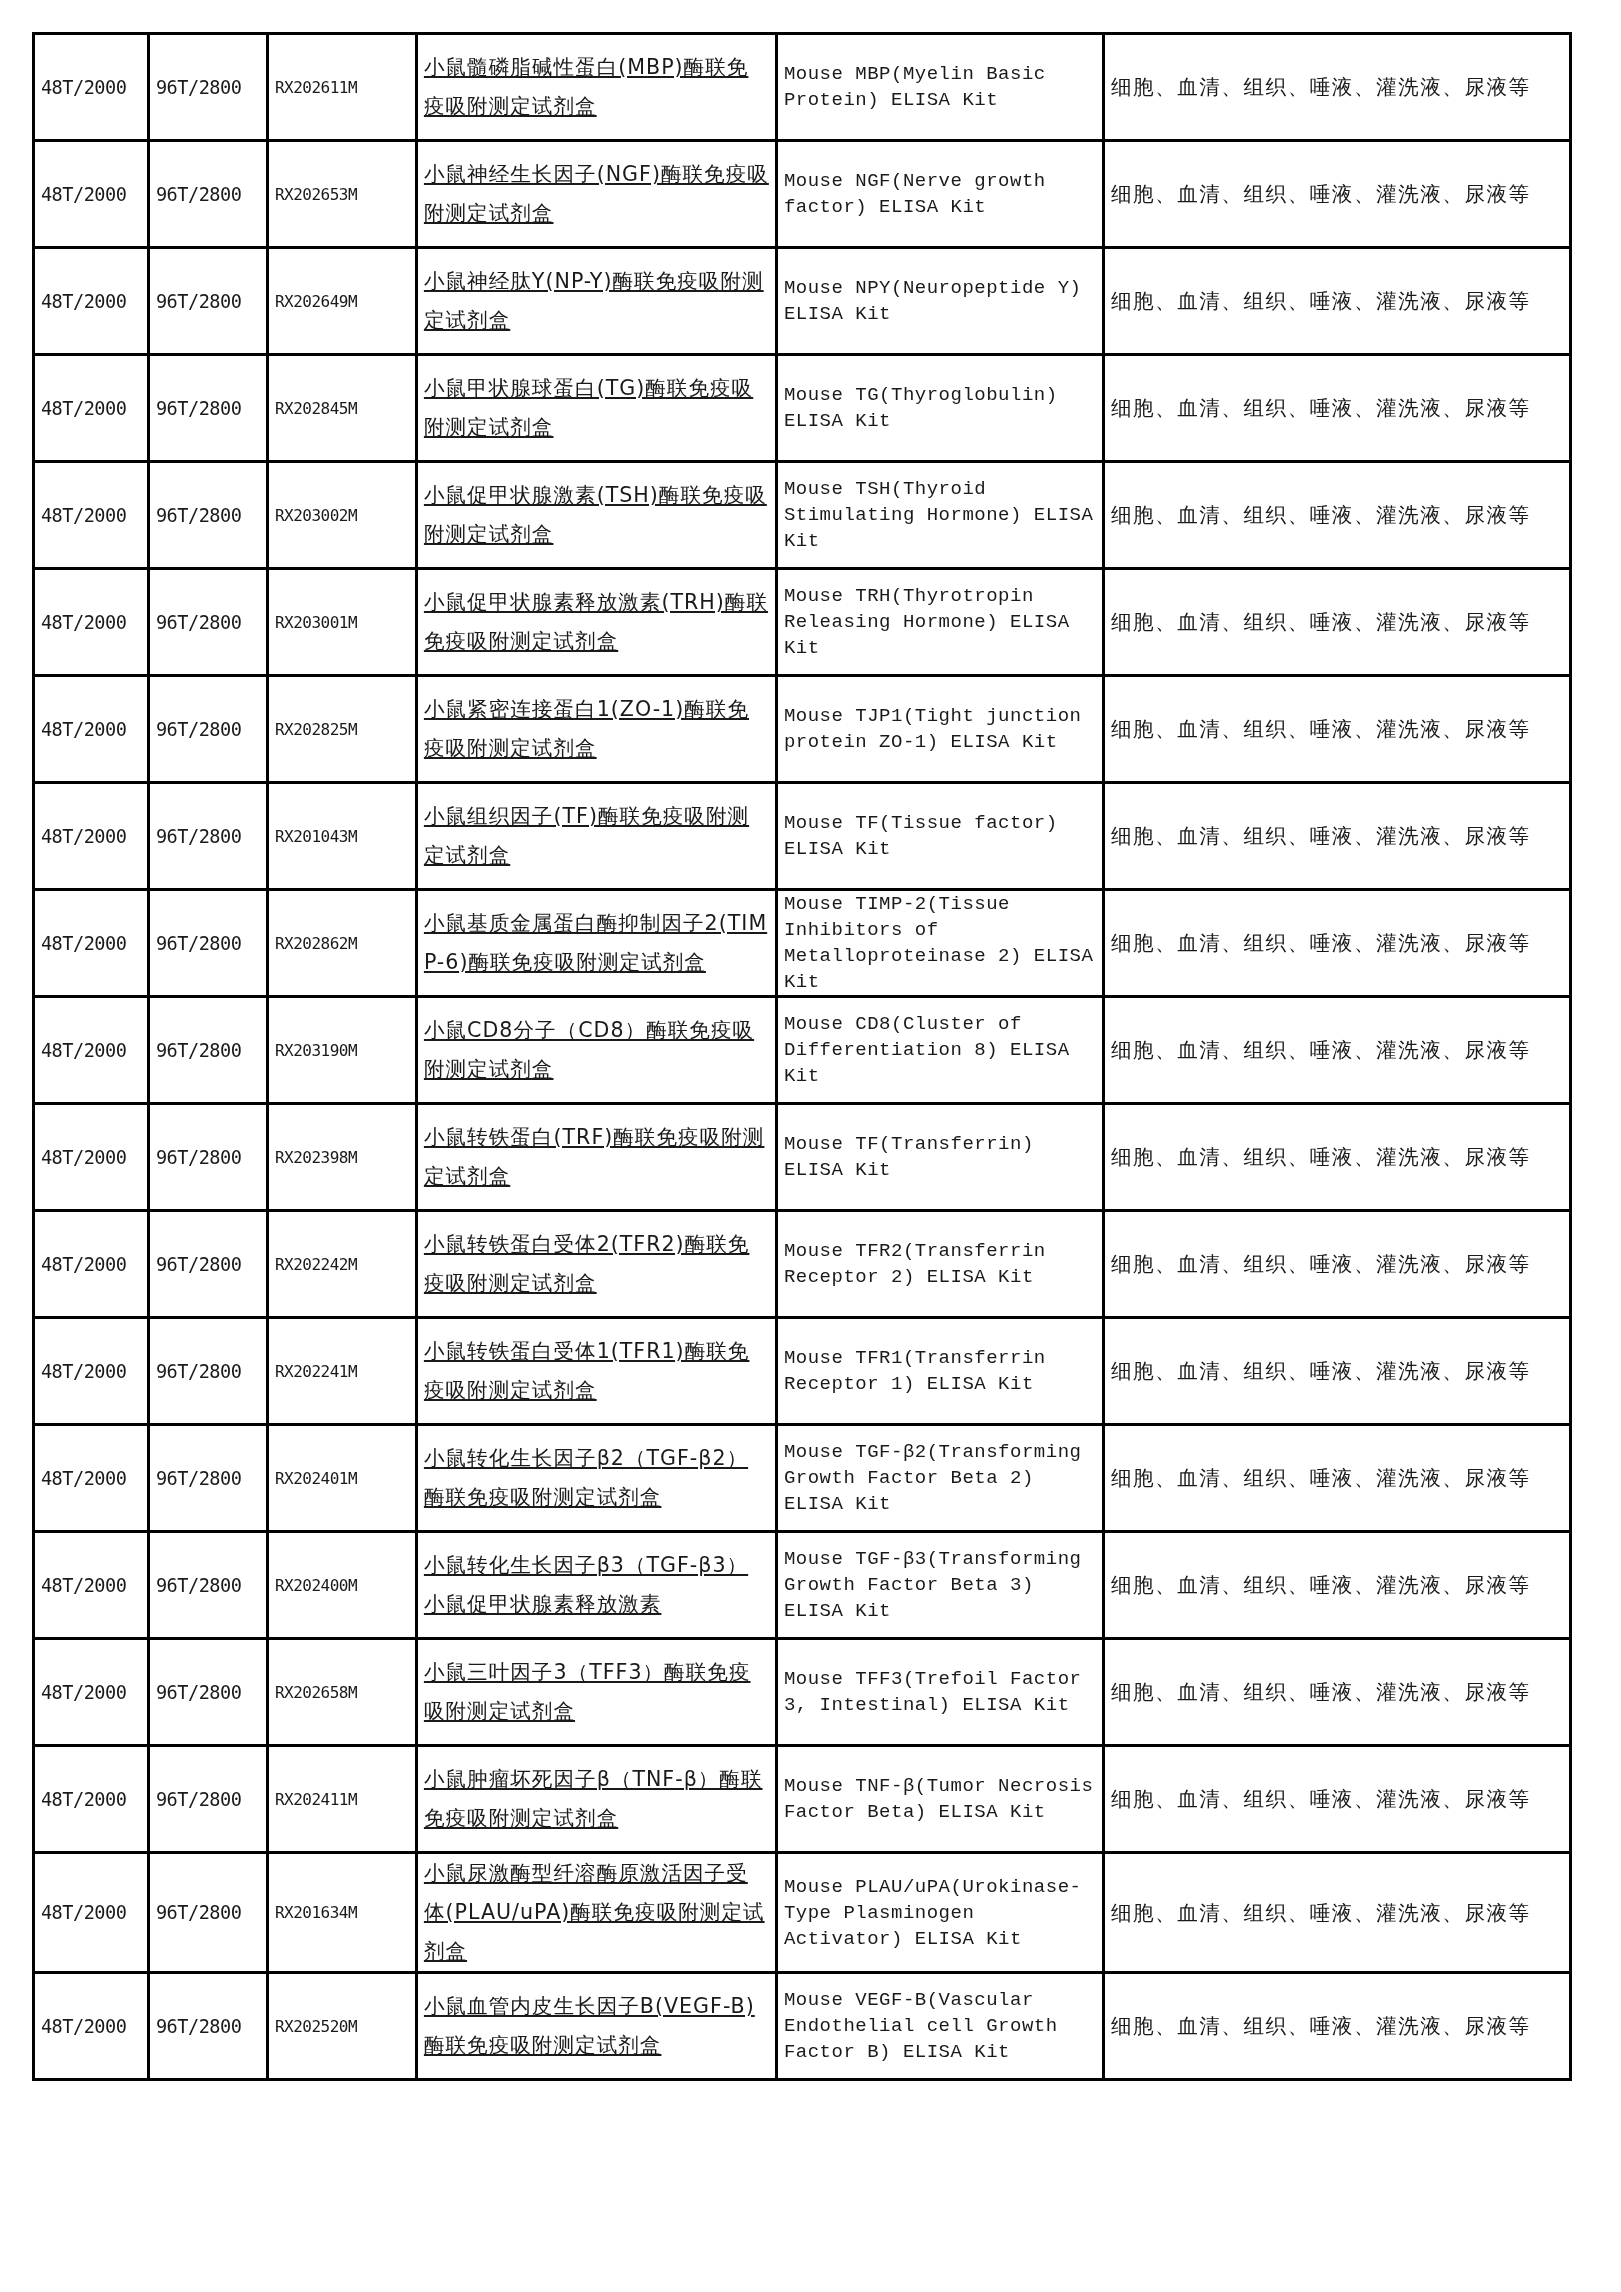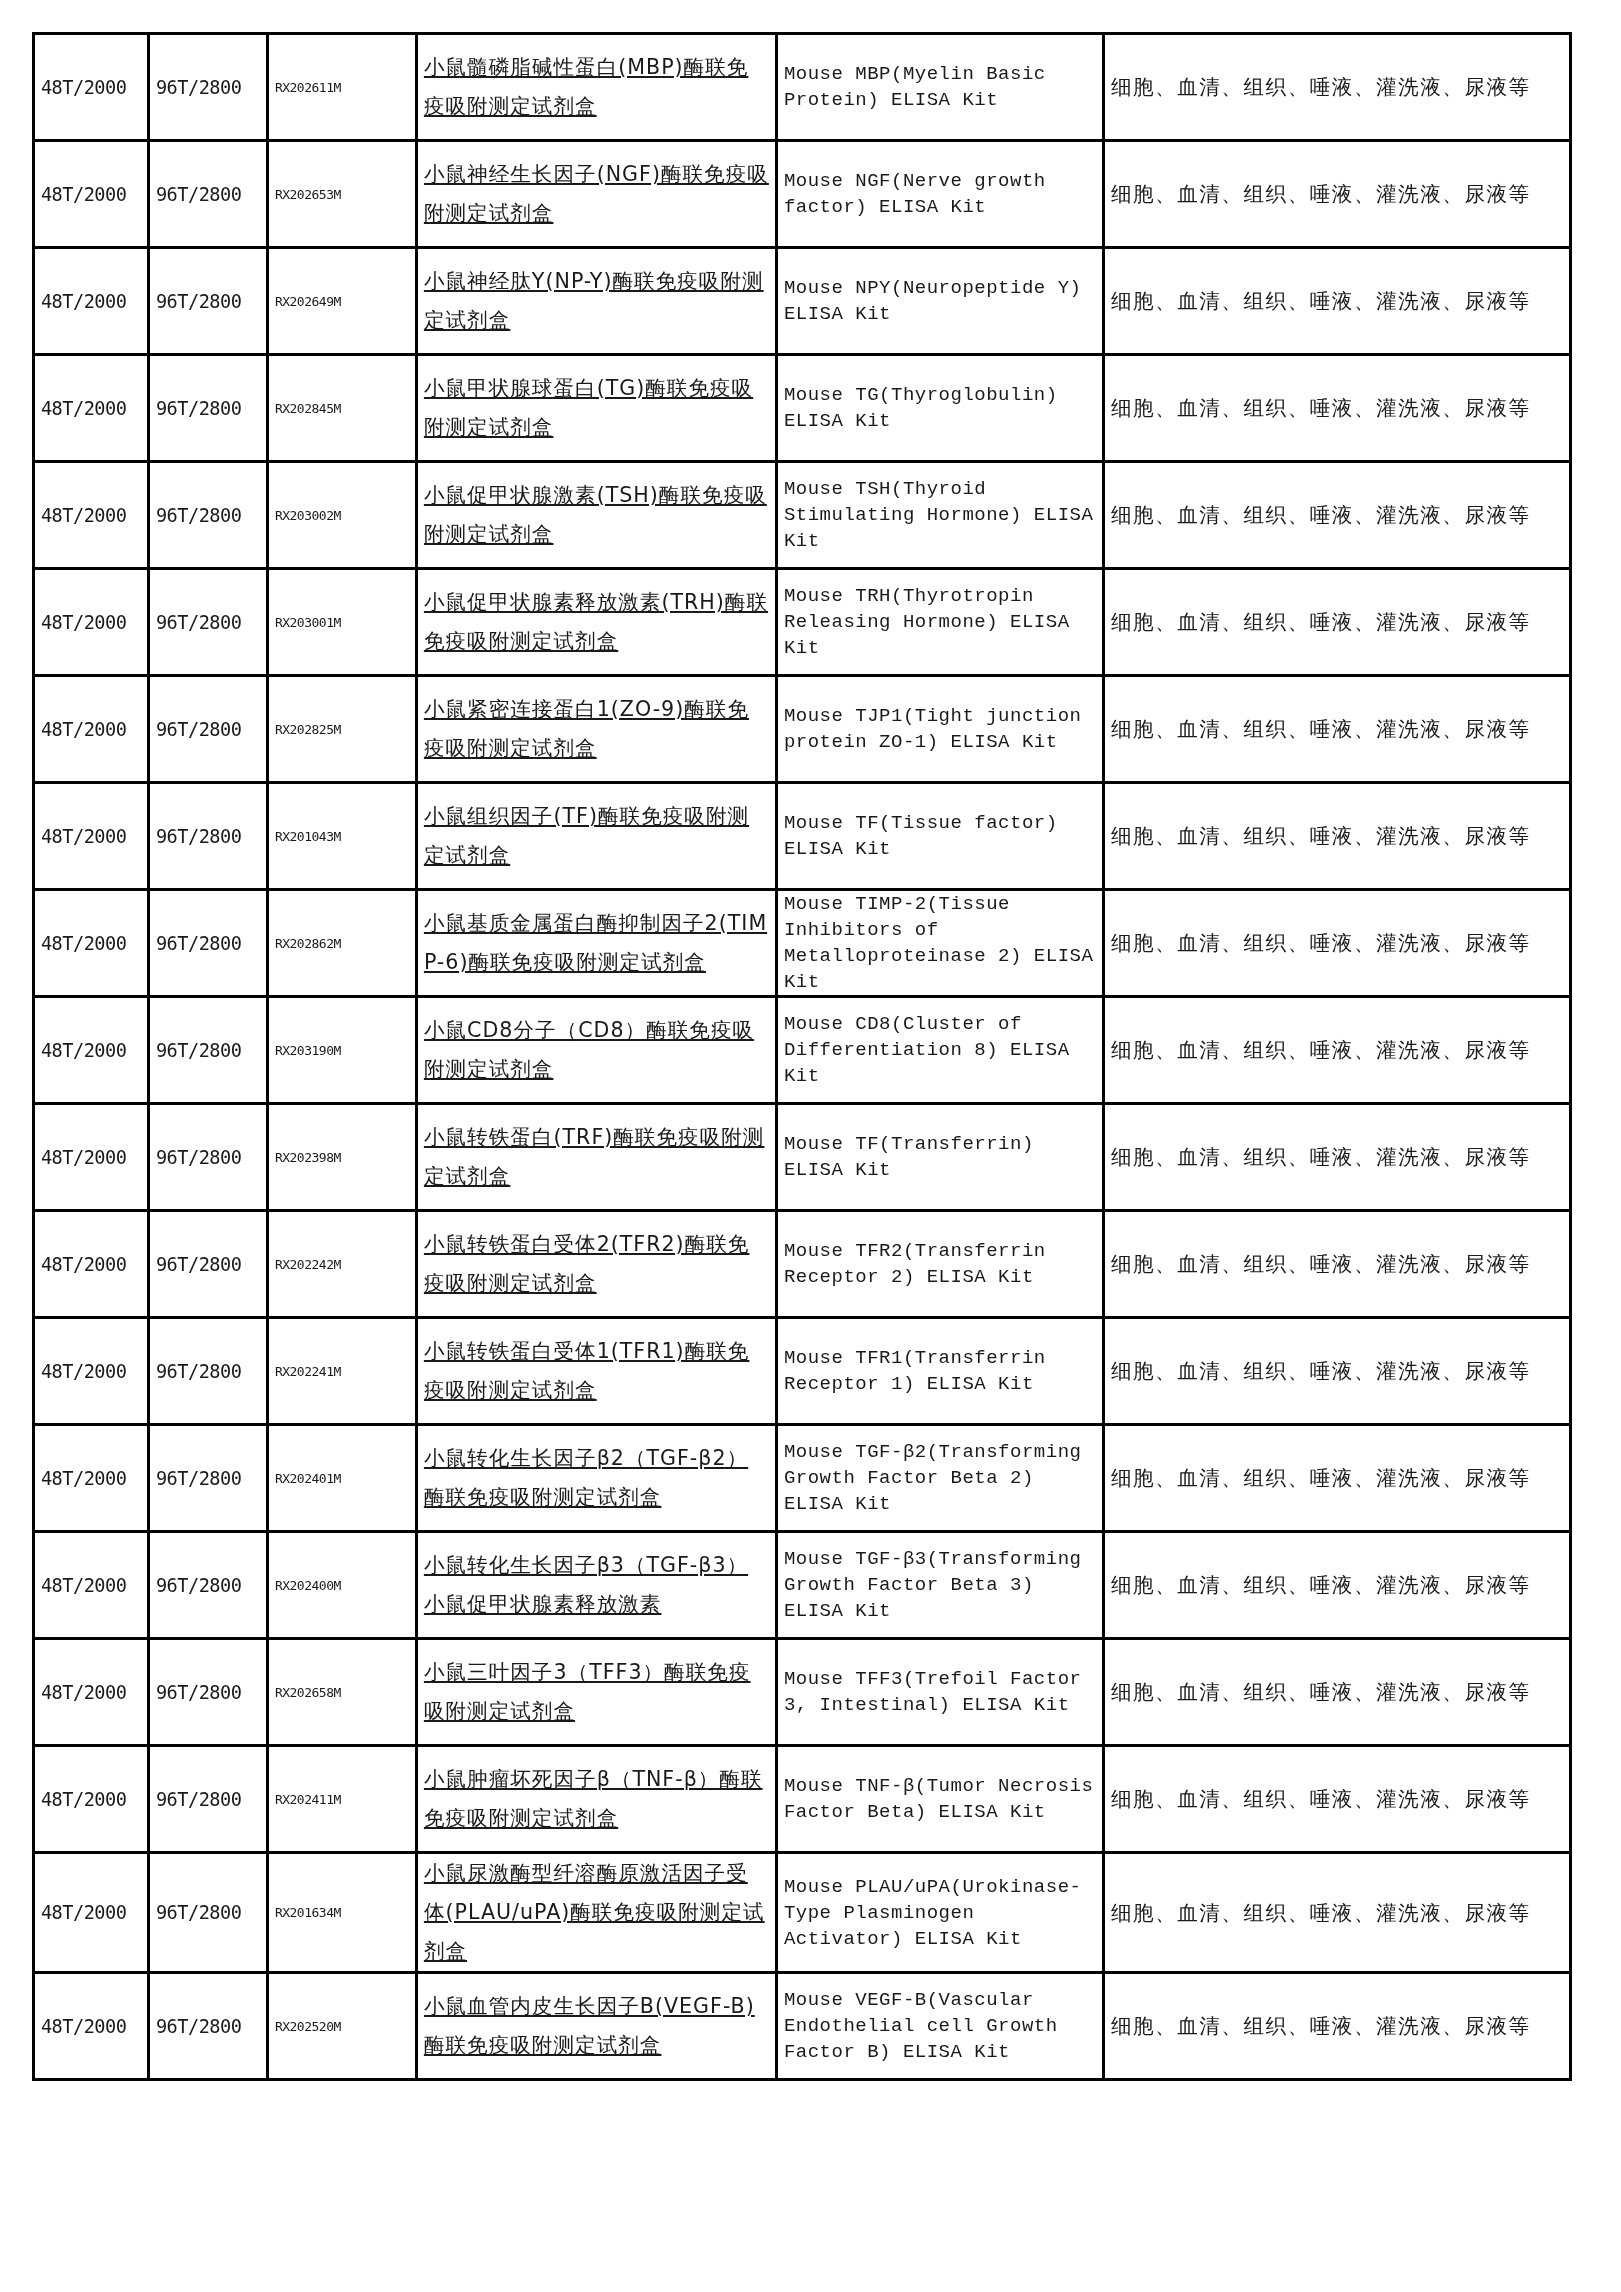--- a/index.html
+++ b/index.html
@@ -13,21 +13,21 @@
   }
   table.kits td {
     border: 3.9px solid #000;
     vertical-align: middle;
     padding: 0 5.9px;
     color: #1a1a1a;
     height: 104px;
     overflow: hidden;
   }
   .c-spec { font-family: "DejaVu Sans Mono", "Liberation Mono", monospace; font-size: 18.6px; letter-spacing: -0.5px; white-space: nowrap; padding-left: 3.9px; }
-  .c-cat { font-family: "DejaVu Sans Mono", "Liberation Mono", monospace; font-size: 13px; letter-spacing: -0.5px; white-space: nowrap; padding-left: 3.9px; }
+  .c-cat { font-family: "DejaVu Sans Mono", "Liberation Mono", monospace; font-size: 16px; letter-spacing: -0.5px; white-space: nowrap; padding-left: 3.9px; }
   .c-cn { font-family: "DejaVu Sans", "Liberation Sans", sans-serif; font-size: 20.6px; line-height: 39px; letter-spacing: 1px; word-break: break-all; text-decoration: underline; }
   .c-en { font-family: "Liberation Mono", "DejaVu Sans Mono", monospace; font-size: 19px; line-height: 26px; letter-spacing: 0.5px; word-break: break-word; padding-left: 3.9px; padding-right: 2px; }
   .c-sample { font-family: "DejaVu Sans", "Liberation Sans", sans-serif; font-size: 20.6px; letter-spacing: 1.5px; white-space: nowrap; padding-left: 5.9px; margin-left: 12px; }
   col.w1 { width: 115px; } col.w2 { width: 119px; } col.w3 { width: 149px; }
   col.w4 { width: 360px; } col.w5 { width: 327px; } col.w6 { width: 467px; }
 </style>
 </head>
 <body>
 
 <div class="page">
@@ -86,21 +86,21 @@
         <td class="c-spec">96T/2800</td>
         <td class="c-cat">RX203001M</td>
         <td class="c-cn">小鼠促甲状腺素释放激素(TRH)酶联免疫吸附测定试剂盒</td>
         <td class="c-en">Mouse TRH(Thyrotropin Releasing Hormone) ELISA Kit</td>
         <td class="c-sample">细胞、血清、组织、唾液、灌洗液、尿液等</td>
       </tr>
       <tr>
         <td class="c-spec">48T/2000</td>
         <td class="c-spec">96T/2800</td>
         <td class="c-cat">RX202825M</td>
-        <td class="c-cn">小鼠紧密连接蛋白1(ZO-9)酶联免疫吸附测定试剂盒</td>
+        <td class="c-cn">小鼠紧密连接蛋白1(ZO-1)酶联免疫吸附测定试剂盒</td>
         <td class="c-en">Mouse TJP1(Tight junction protein ZO-1) ELISA Kit</td>
         <td class="c-sample">细胞、血清、组织、唾液、灌洗液、尿液等</td>
       </tr>
       <tr>
         <td class="c-spec">48T/2000</td>
         <td class="c-spec">96T/2800</td>
         <td class="c-cat">RX201043M</td>
         <td class="c-cn">小鼠组织因子(TF)酶联免疫吸附测定试剂盒</td>
         <td class="c-en">Mouse TF(Tissue factor) ELISA Kit</td>
         <td class="c-sample">细胞、血清、组织、唾液、灌洗液、尿液等</td>

